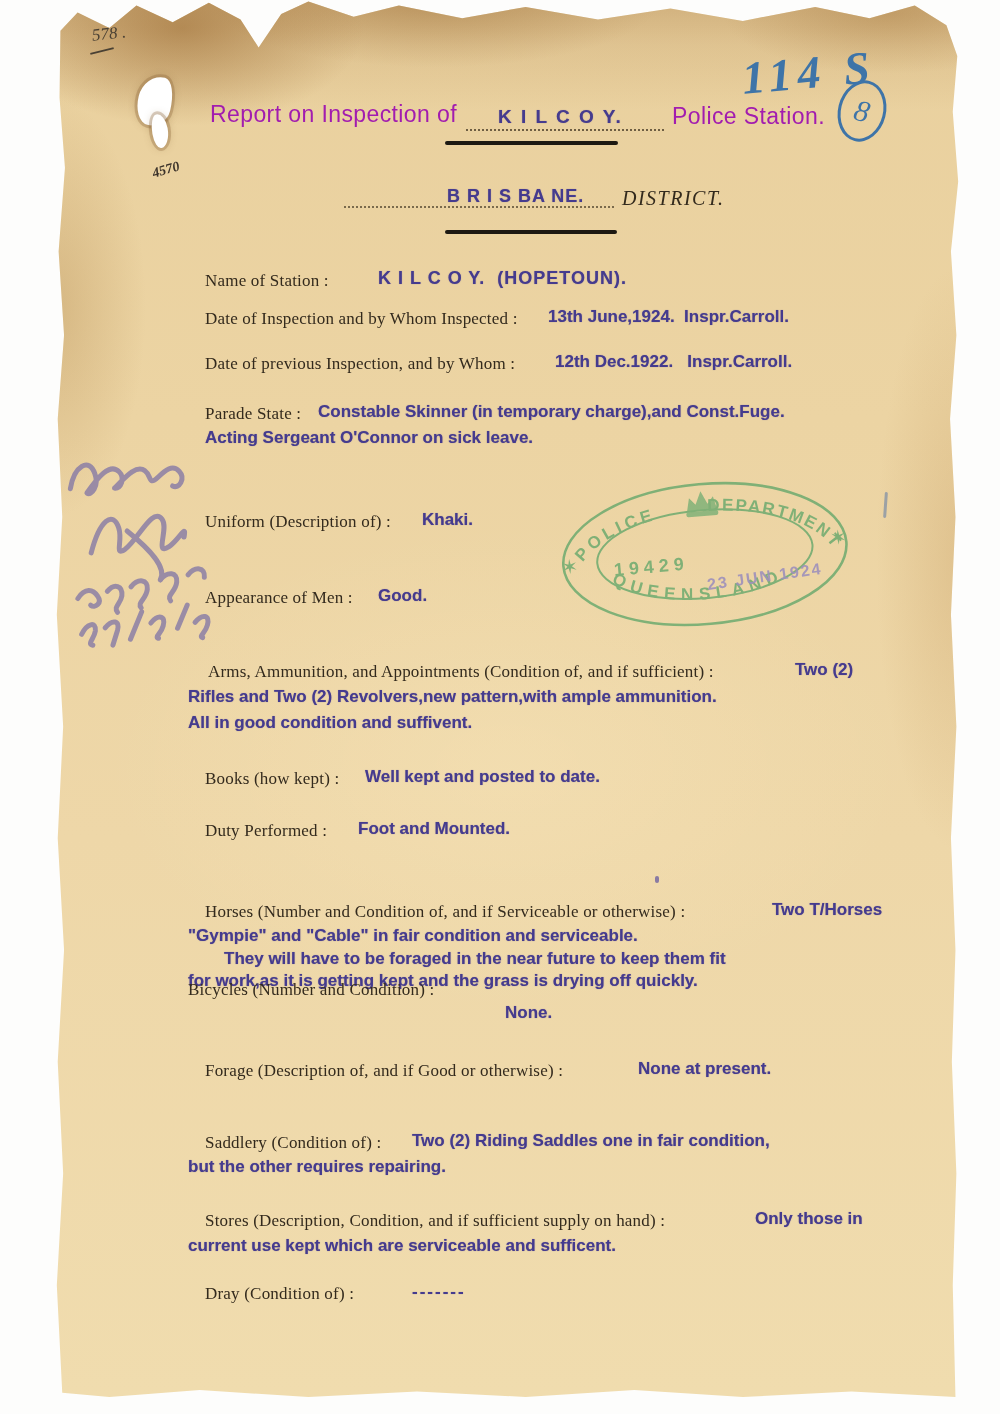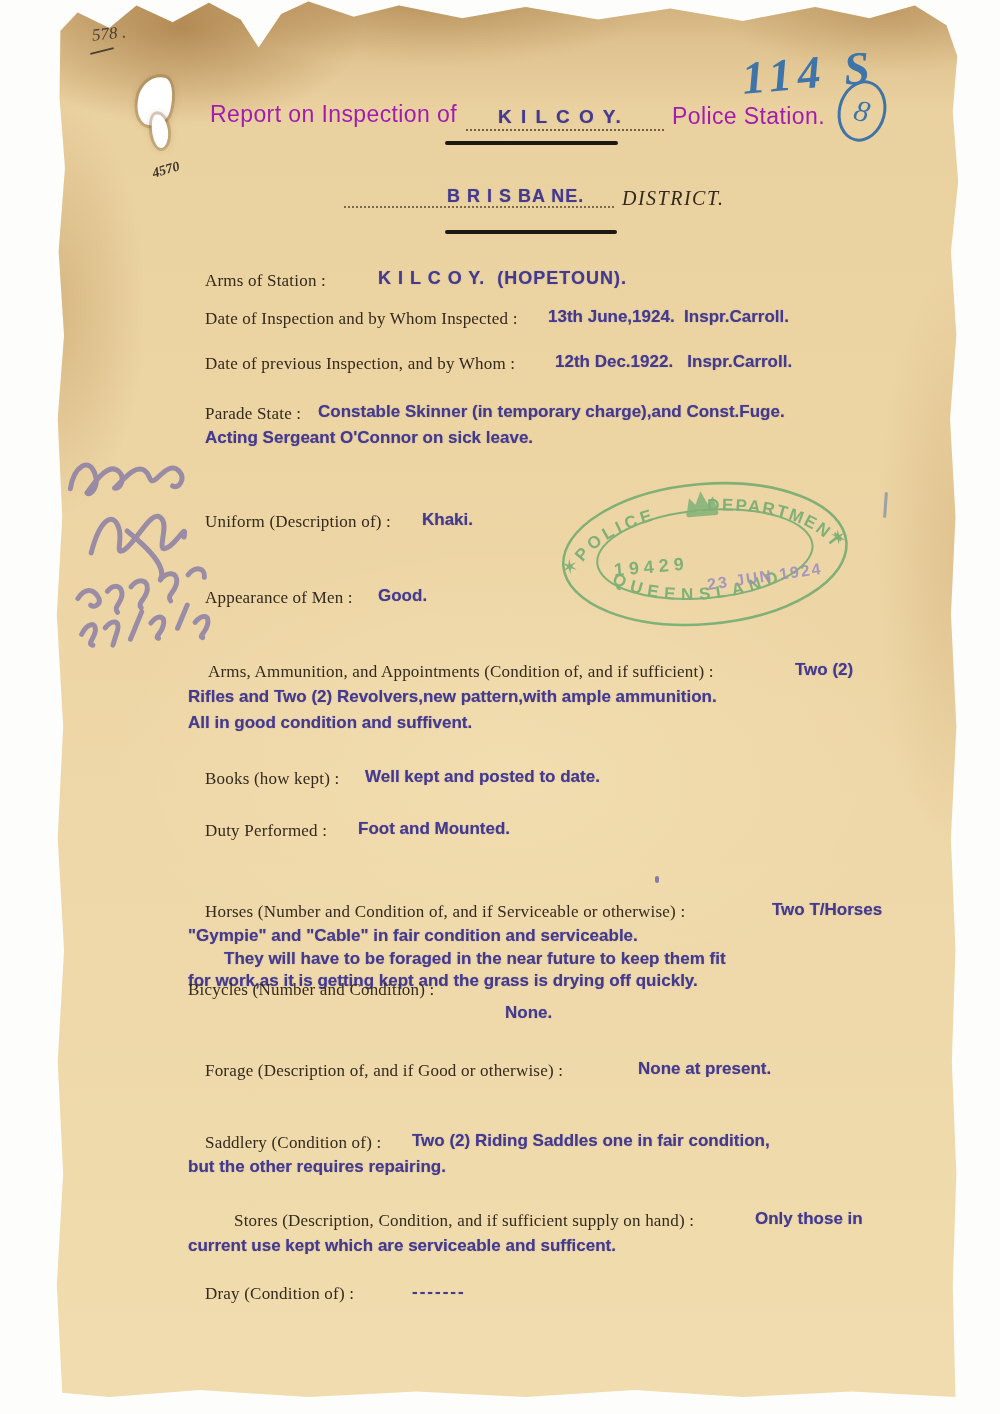--- a/index.html
+++ b/index.html
@@ -75,21 +75,21 @@
 <div class="abs heading" style="left:672px;top:103px;">Police Station.</div>
 
 <div class="abs rule" style="left:445px;top:141px;width:173px;"></div>
 
 <div class="abs dotline" style="left:344px;top:206px;width:270px;border-bottom-color:#7a6a4c;"></div>
 <div class="abs typed" style="left:447px;top:186px;font-size:18px;letter-spacing:1px;">B R I S BA NE.</div>
 <div class="abs lbl" style="left:622px;top:187px;font-style:italic;font-size:20px;letter-spacing:1.5px;">DISTRICT.</div>
 
 <div class="abs rule" style="left:445px;top:230px;width:172px;"></div>
 
-<div class="abs lbl" style="left:205px;top:271px;">Arms of Station :</div>
+<div class="abs lbl" style="left:205px;top:271px;">Name of Station :</div>
 <div class="abs typed" style="left:378px;top:268px;font-size:18px;letter-spacing:1px;">K I L C O Y.  (HOPETOUN).</div>
 
 <div class="abs lbl" style="left:205px;top:309px;">Date of Inspection and by Whom Inspected :</div>
 <div class="abs typed" style="left:548px;top:307px;">13th June,1924.  Inspr.Carroll.</div>
 
 <div class="abs lbl" style="left:205px;top:354px;">Date of previous Inspection, and by Whom :</div>
 <div class="abs typed" style="left:555px;top:352px;">12th Dec.1922.   Inspr.Carroll.</div>
 
 <div class="abs lbl" style="left:205px;top:404px;">Parade State :</div>
 <div class="abs typed" style="left:318px;top:402px;text-align:center;">Constable Skinner (in temporary charge),and Const.Fuge.</div>
@@ -121,21 +121,21 @@
 <div class="abs lbl" style="left:188px;top:980px;">Bicycles (Number and Condition) :</div>
 <div class="abs typed" style="left:505px;top:1003px;">None.</div>
 
 <div class="abs lbl" style="left:205px;top:1061px;">Forage (Description of, and if Good or otherwise) :</div>
 <div class="abs typed" style="left:638px;top:1059px;">None at present.</div>
 
 <div class="abs lbl" style="left:205px;top:1133px;">Saddlery (Condition of) :</div>
 <div class="abs typed" style="left:412px;top:1131px;">Two (2) Riding Saddles one in fair condition,</div>
 <div class="abs typed" style="left:188px;top:1157px;">but the other requires repairing.</div>
 
-<div class="abs lbl" style="left:205px;top:1211px;margin-left:29px;">Stores (Description, Condition, and if sufficient supply on hand) :</div>
+<div class="abs lbl" style="left:205px;top:1211px;">Stores (Description, Condition, and if sufficient supply on hand) :</div>
 <div class="abs typed" style="left:755px;top:1209px;">Only those in</div>
 <div class="abs typed" style="left:188px;top:1236px;">current use kept which are serviceable and sufficent.</div>
 
 <div class="abs lbl" style="left:205px;top:1284px;">Dray (Condition of) :</div>
 <div class="abs typed" style="left:412px;top:1282px;letter-spacing:2px;">-------</div>
 
 <svg class="abs" style="left:553px;top:478px;transform:rotate(-5deg);opacity:.82;" width="305" height="155" viewBox="0 0 305 155">
   <defs>
     <path id="arcTop" d="M 22,90 A 131,62 0 0 1 283,90"></path>
     <path id="arcBottom" d="M 44,82 A 112,52 0 0 0 261,82"></path>

